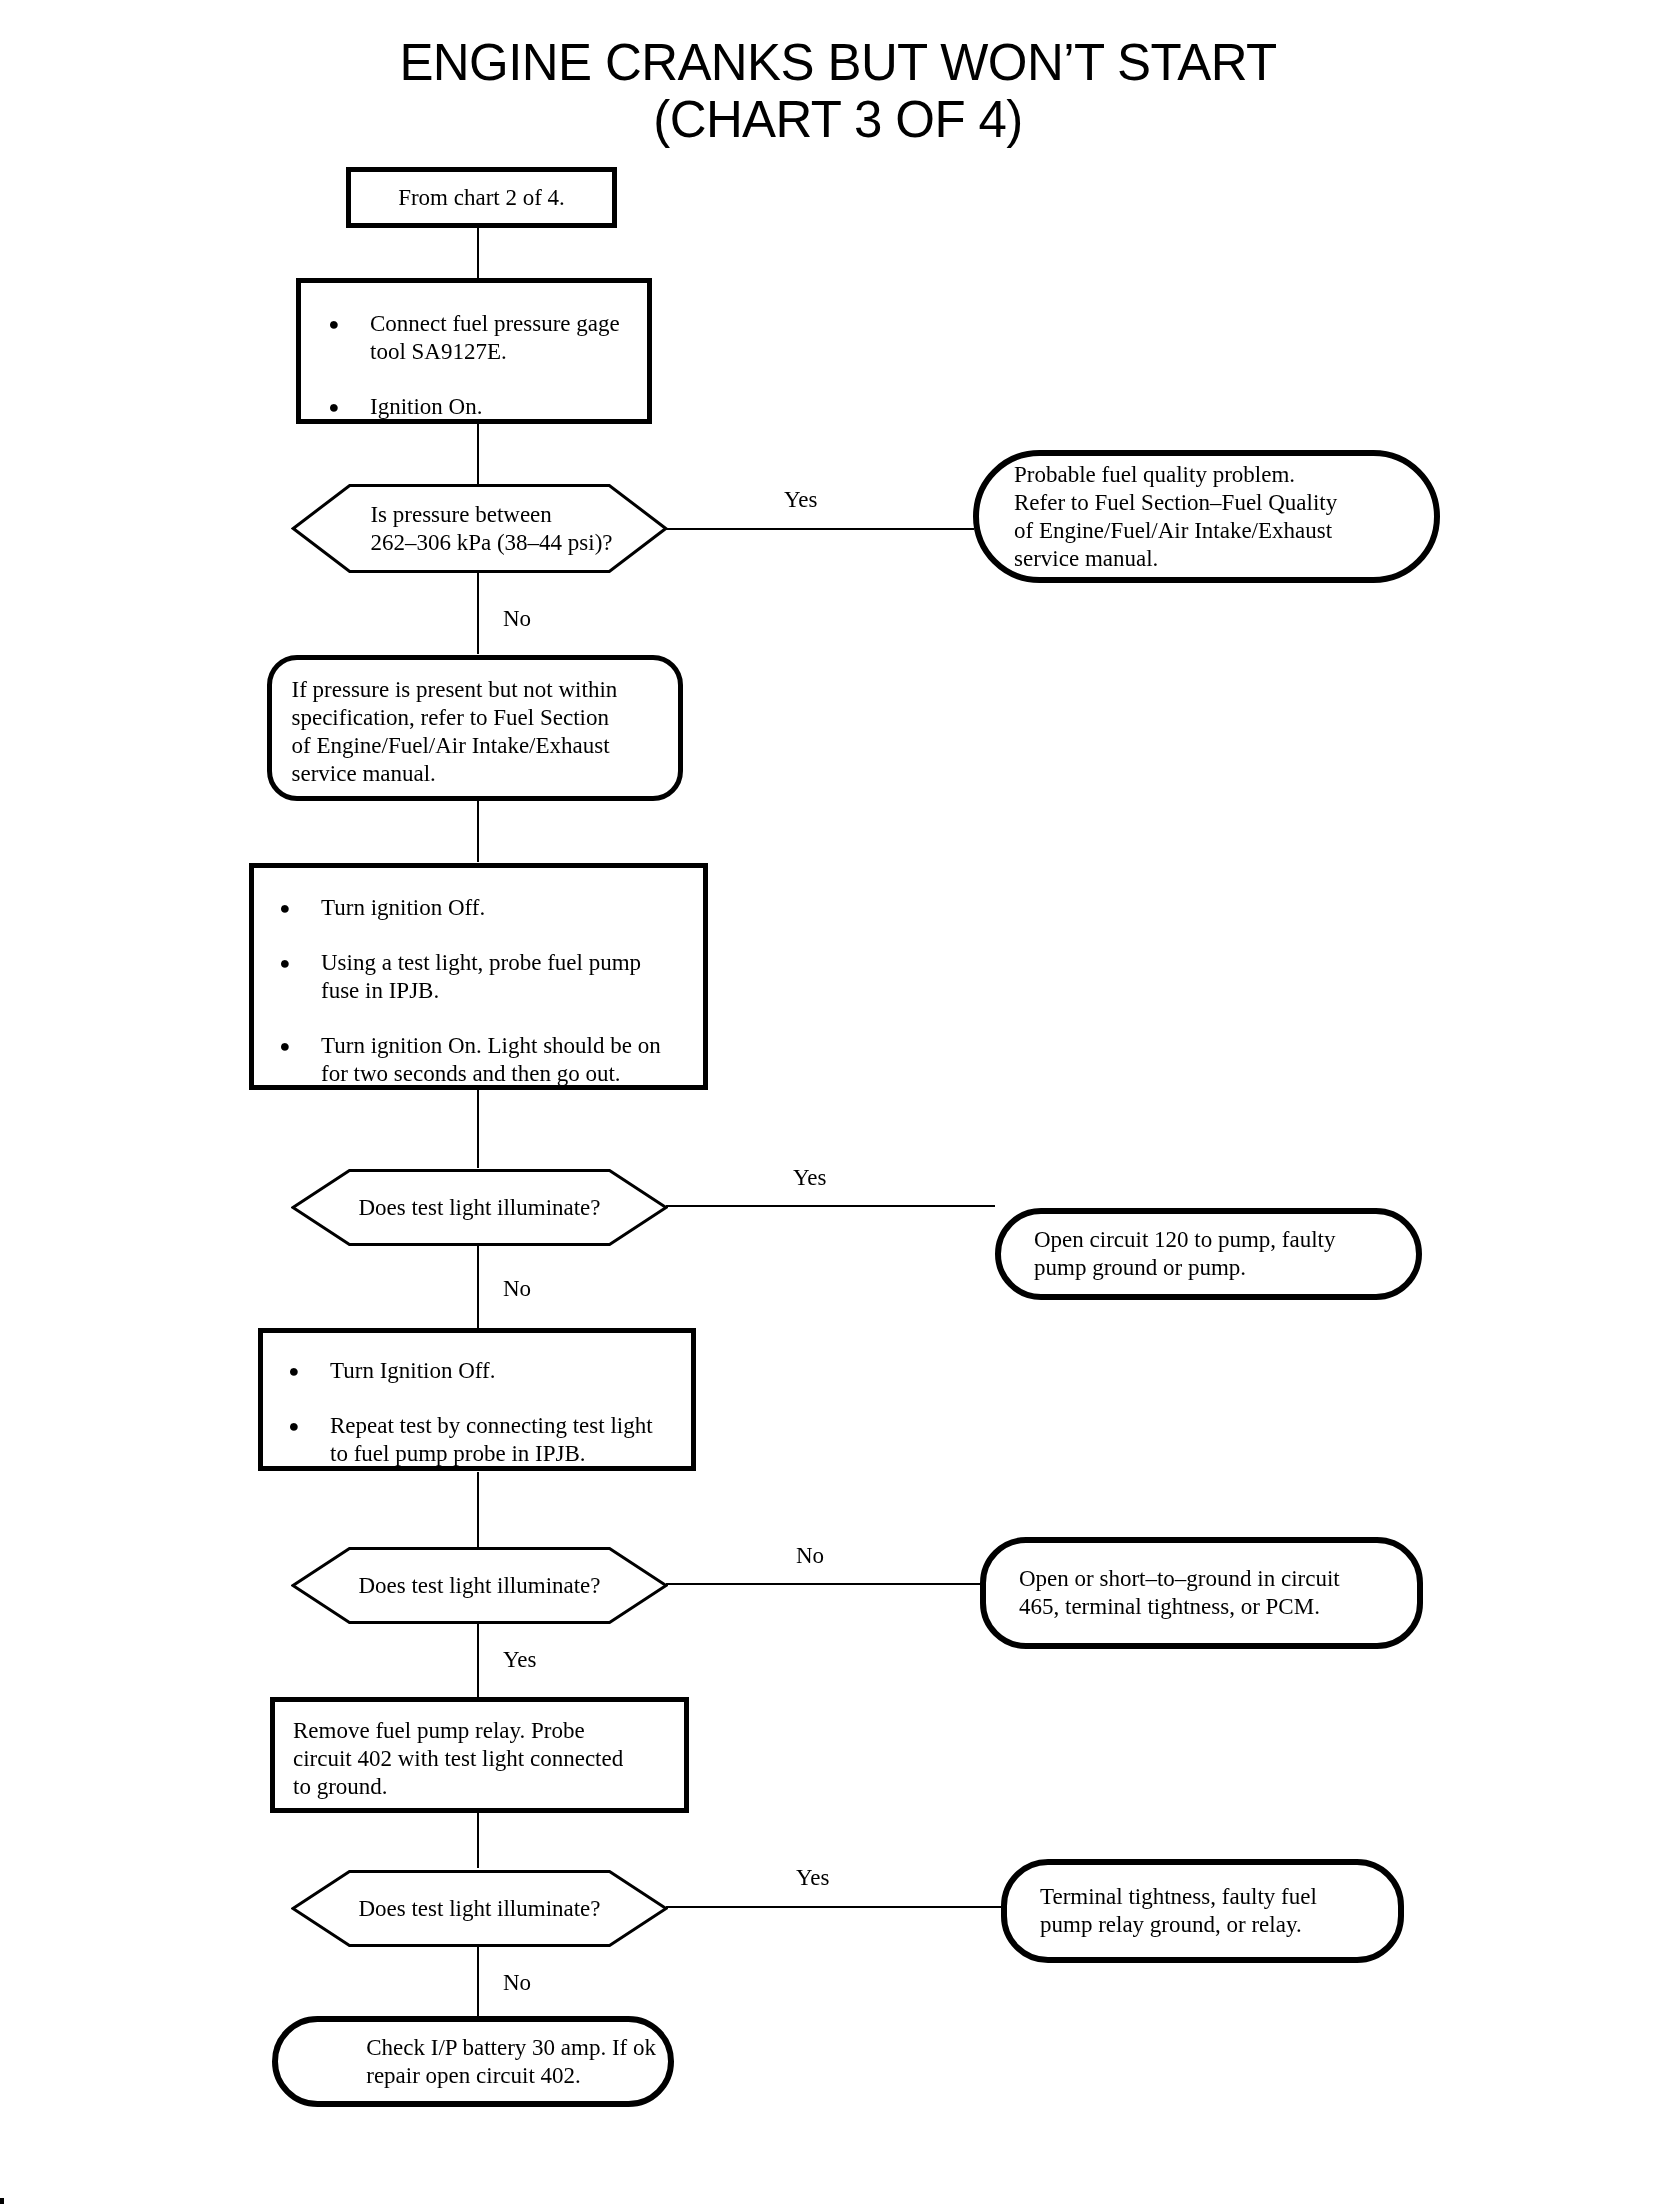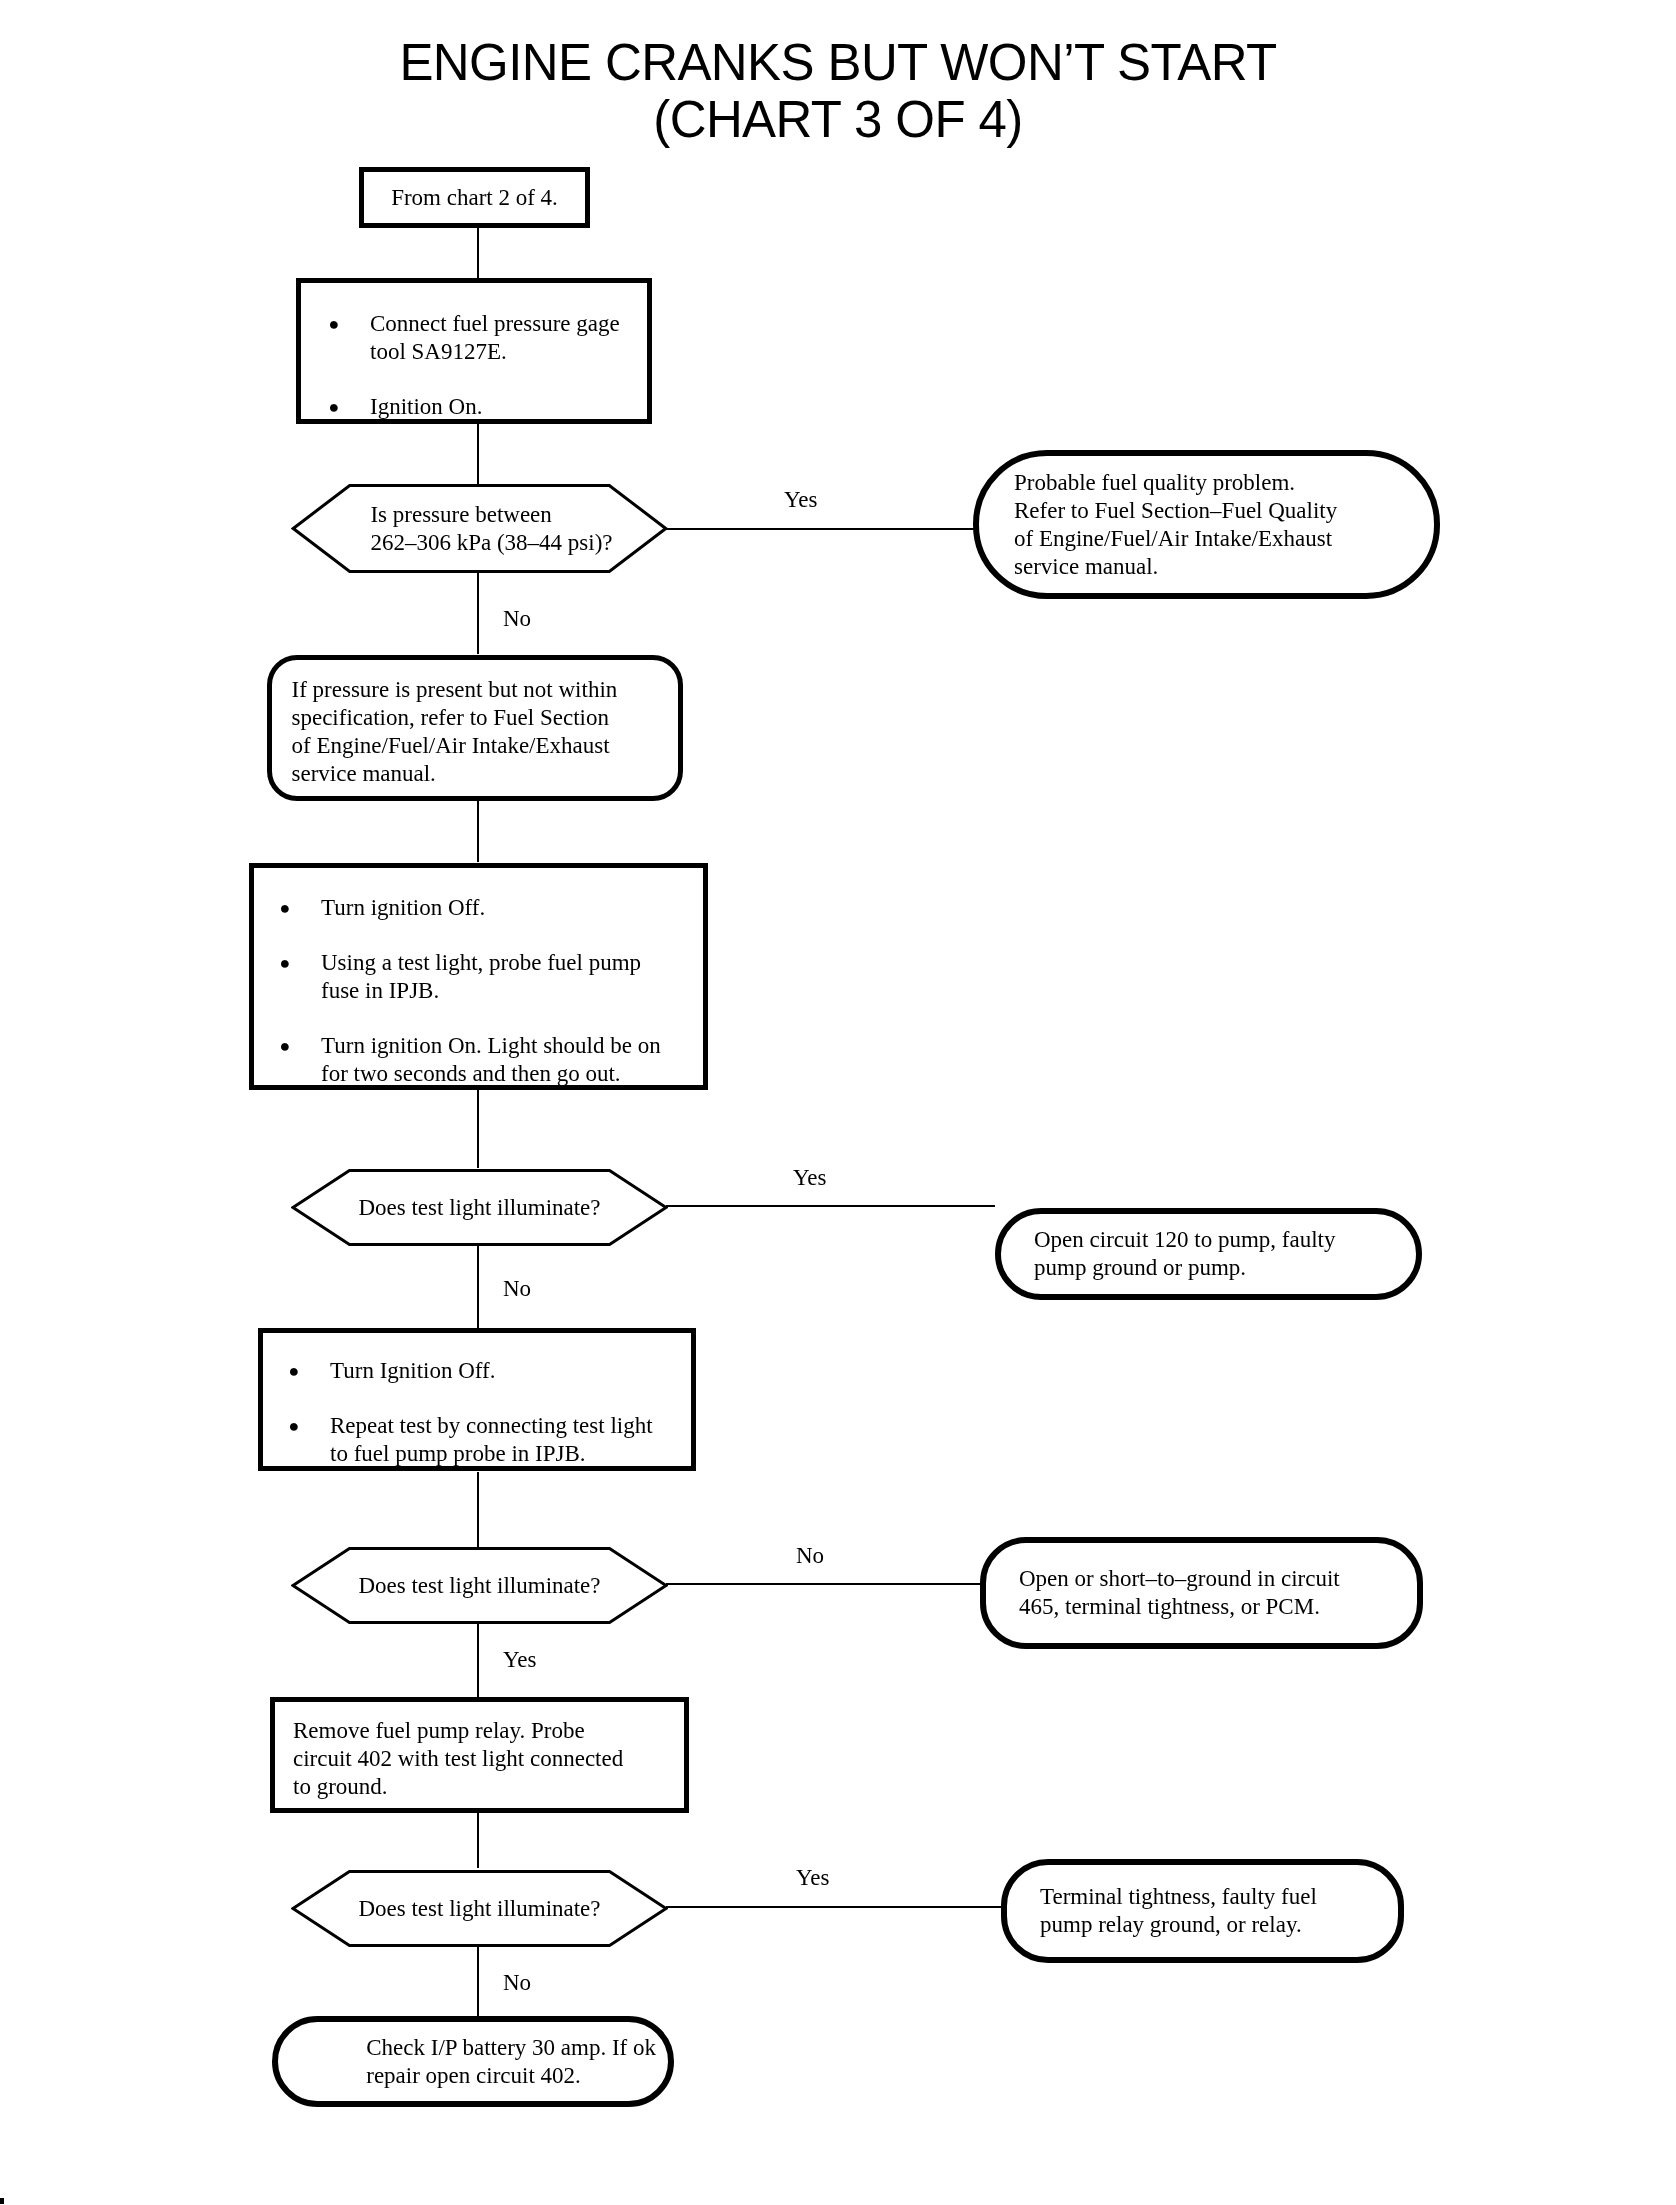--- a/index.html
+++ b/index.html
@@ -65,21 +65,21 @@
   <div class="vline" style="left:477px;top:1472px;height:75px;"></div>
   <div class="vline" style="left:477px;top:1623px;height:74px;"></div>
   <div class="vline" style="left:477px;top:1813px;height:55px;"></div>
   <div class="vline" style="left:477px;top:1945px;height:71px;"></div>
 
   <div class="hline" style="left:666px;top:528px;width:308px;"></div>
   <div class="hline" style="left:666px;top:1205px;width:329px;"></div>
   <div class="hline" style="left:666px;top:1583px;width:314px;"></div>
   <div class="hline" style="left:666px;top:1906px;width:335px;"></div>
 
-  <div class="rect-node center-flex" style="left:359px;top:167px;width:231px;height:61px;">
+  <div class="rect-node center-flex" style="left:346px;top:167px;width:271px;height:61px;">
     <span>From chart 2 of 4.</span>
   </div>
 
   <div class="rect-node" style="left:296px;top:278px;width:356px;height:146px;padding:27px 12px 12px 24px;">
     <div class="bullets">
       <div class="bullet-row">
         <div class="bullet-mark">●</div>
         <div class="bullet-text lines">
           <div>Connect fuel pressure gage</div>
           <div>tool SA9127E.</div>
@@ -101,21 +101,21 @@
     <div class="hex-text">
       <div class="lines" style="text-align:left;margin-left:24px;">
         <div>Is pressure between</div>
         <div>262–306 kPa (38–44 psi)?</div>
       </div>
     </div>
   </div>
   <div class="edge-label" style="left:784px;top:486px;">Yes</div>
   <div class="edge-label" style="left:503px;top:605px;">No</div>
 
-  <div class="rounded-node" style="left:973px;top:450px;width:467px;height:149px;border-radius:74px;padding-left:35px;padding-right:18px;">
+  <div class="rounded-node" style="left:973px;top:450px;width:467px;height:133px;border-radius:74px;padding-left:35px;padding-right:18px;">
     <div class="lines">
       <div>Probable fuel quality problem.</div>
       <div>Refer to Fuel Section–Fuel Quality</div>
       <div>of Engine/Fuel/Air Intake/Exhaust</div>
       <div>service manual.</div>
     </div>
   </div>
 
   <div class="rect-node" style="left:267px;top:655px;width:416px;height:146px;padding:16px 12px 12px 19.5px;border-radius:30px;">
     <div class="lines">

